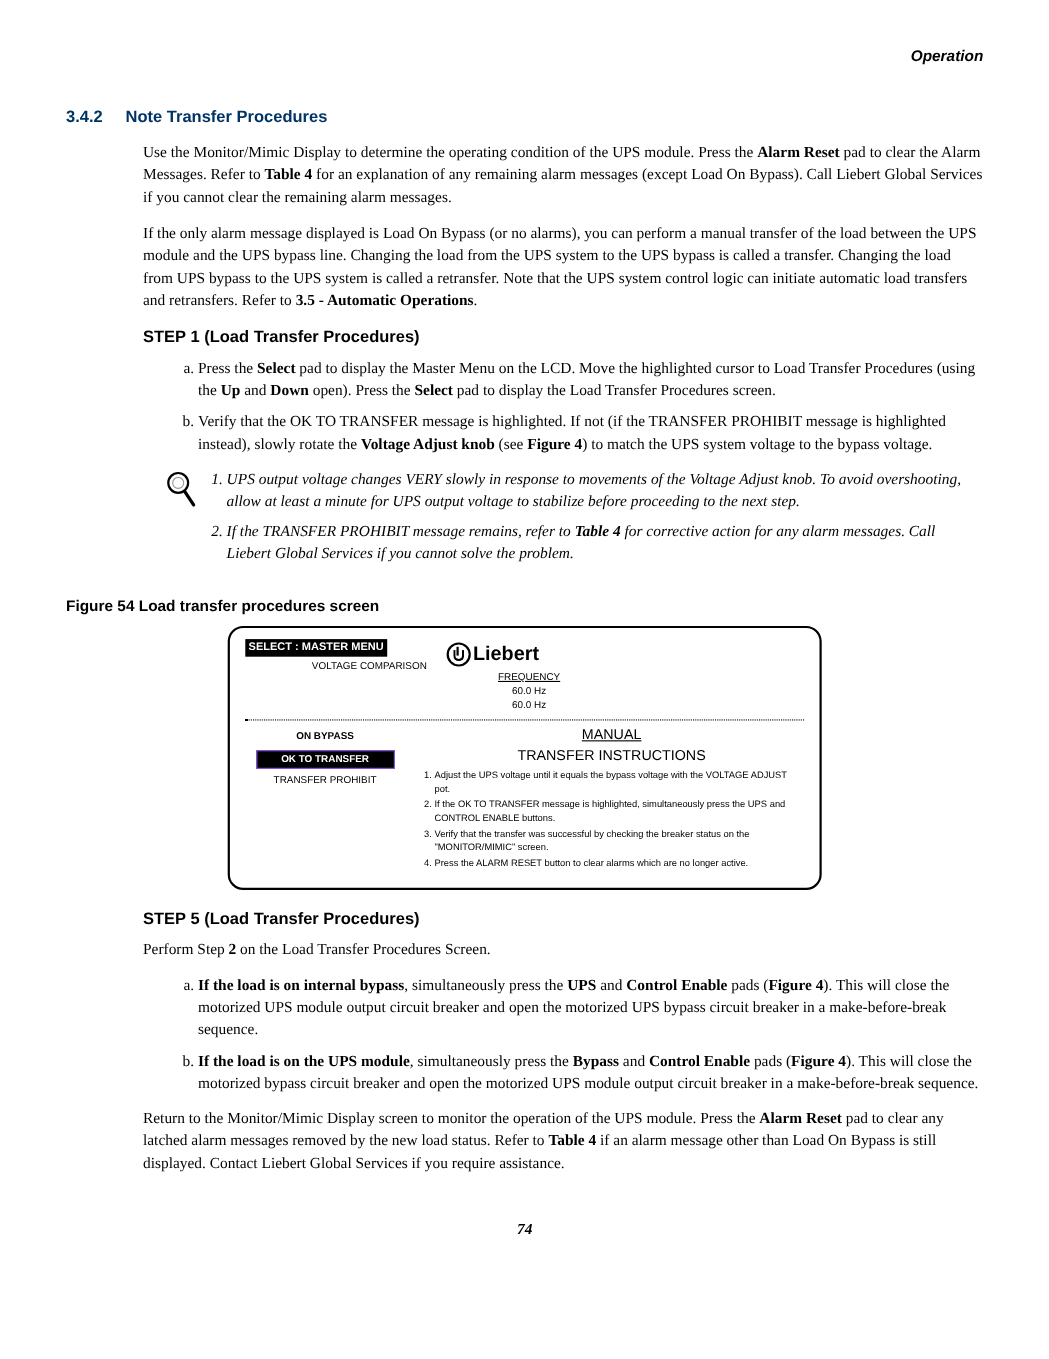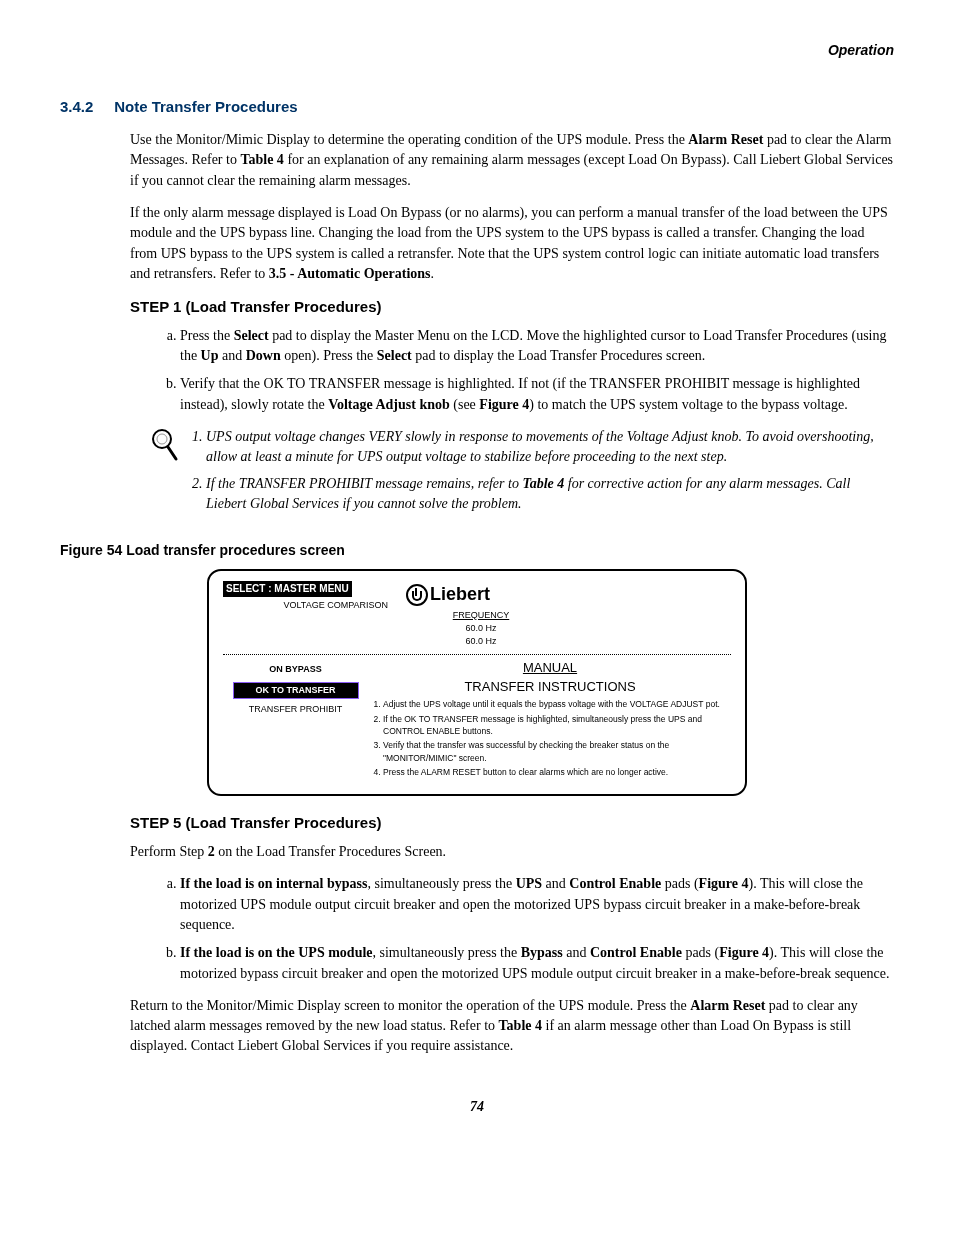--- a/index.html
+++ b/index.html
@@ -91,21 +91,21 @@
     content: ""; position: absolute; left: 7px; top: 2px; width: 2px; height: 8px; background: #000;
   }
   .freq-block { text-align: center; font-size: 9px; margin-top: 2px; }
   .freq-block .ul { text-decoration: underline; }
   .sync-label { font-size: 9px; text-align: center; margin-top: 6px; }
   .gauge { display: flex; justify-content: space-between; font-size: 8px; margin: 2px 6px 0 6px; }
   .gauge-ticks { display: flex; justify-content: space-between; margin: 0 6px; height: 16px; align-items: flex-start;}
   .tick { width: 1px; background: #000; height: 10px; }
   .tick.mid { height: 16px; width: 2px; }
   .lead-badge { background: #000; color: #fff; display: inline-block; padding: 1px 4px; font-size: 9px; margin-top: 4px; }
-  .screen-bottom { display: flex; gap: 1px; margin-top: 6px; border-top: 1px dotted #000; padding-top: 4px;}
+  .screen-bottom { display: flex; gap: 13px; margin-top: 6px; border-top: 1px dotted #000; padding-top: 4px;}
   .status-col { flex: 0 0 145px; text-align: center; font-size: 9px; }
   .status-box { border: 1px solid #8b5cf6; padding: 1px 2px; margin: 4px auto; width: 120px; font-weight: bold; }
   .status-box.sel { background: #000; color: #fff; }
   .instr-col { flex: 1; font-size: 8.5px; }
   .instr-head { text-align: center; font-size: 13px; }
   .instr-head .ul { text-decoration: underline; }
   ol.instr { margin: 2px 0 0 14px; padding: 0; }
   ol.instr li { margin-bottom: 2px; }
   .page-num { text-align: center; font-style: italic; font-weight: bold; margin-top: 40px; }
   .b { font-weight: bold; }

